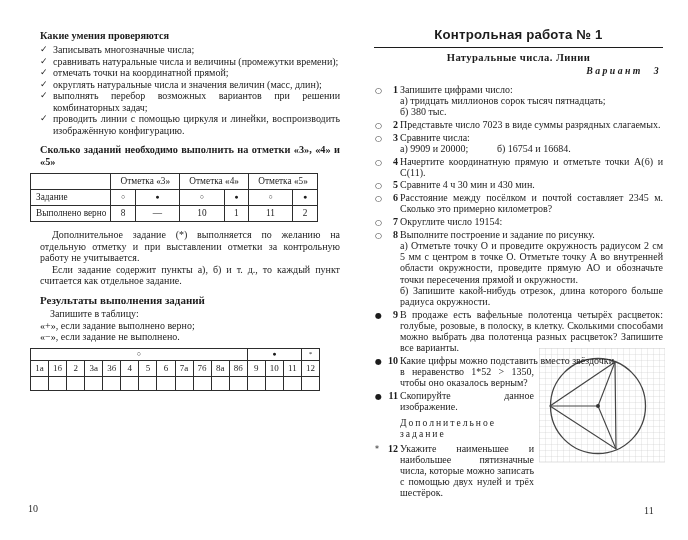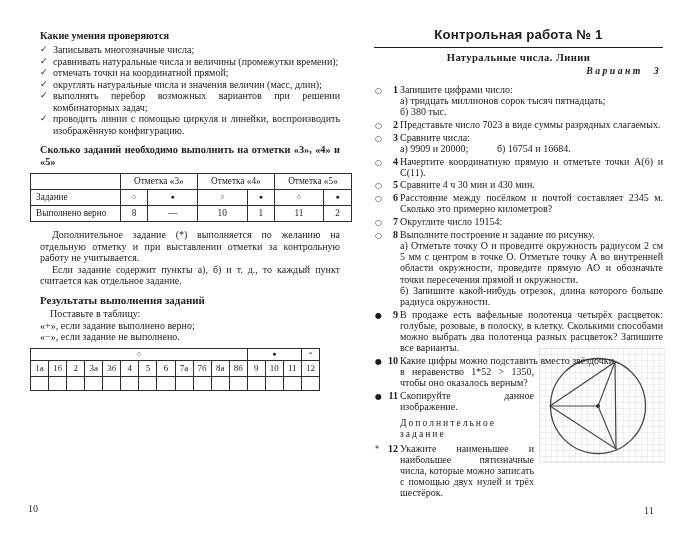--- a/index.html
+++ b/index.html
@@ -15,21 +15,21 @@
   .right-page{left:374px;top:27px;width:289px;}
 
   
   .lp-heading{font-weight:700;font-size:10.3px;margin-bottom:3px;}
   .check-item{position:relative;padding-left:13px;text-align:justify;line-height:11.5px;}
   .check-item .check{position:absolute;left:0;top:0;font-size:9px;}
   .check-list{margin-bottom:8px;}
   .marks-heading{font-weight:700;font-size:10.3px;text-align:justify;line-height:12px;margin-bottom:5px;}
 
   table{border-collapse:collapse;}
-  .marks-table{width:322px;margin-left:-10px;font-size:9.3px;margin-bottom:7px;border:1.5px solid #2d2d2d;}
+  .marks-table{width:288px;margin-left:-10px;font-size:9.3px;margin-bottom:7px;border:1.5px solid #2d2d2d;}
   .marks-table td, .marks-table th{border:1px solid #2d2d2d;text-align:center;font-weight:400;padding:1px 0;height:13px;}
   .marks-table .lbl{text-align:left;padding-left:5px;width:28%;}
   .marks-table .sym{font-size:7px;}
 
   .note{ text-indent:12px;text-align:justify;line-height:11.5px;}
   .results-heading{font-weight:700;font-size:11px;margin-top:8px;}
   .results-intro{text-indent:10px;margin-top:2px;}
   .legend-line{line-height:11.5px;}
 
   .results-table{width:290px;margin-left:-10px;margin-top:5px;font-size:9px;table-layout:fixed;border:1.5px solid #2d2d2d;}
@@ -121,21 +121,21 @@
       <td>11</td>
       <td>2</td>
     </tr>
   </tbody>
     </table>
 
   <div class="note">Дополнительное задание (*) выполняется по желанию на отдельную отметку и при выставлении отметки за контрольную работу не учитывается.</div>
   <div class="note">Если задание содержит пункты а), б) и т. д., то каждый пункт считается как отдельное задание.</div>
 
   <div class="results-heading">Результаты выполнения заданий</div>
-  <div class="results-intro">Поставьте в таблицу:</div>
+  <div class="results-intro">Запишите в таблицу:</div>
   <div class="legend-line">«+», если задание выполнено верно;</div>
   <div class="legend-line">«−», если задание не выполнено.</div>
 
   <table class="results-table">
     <tbody>
         <tr>
       <td class="grp" colspan="12">○</td>
       <td class="grp" colspan="3">●</td>
       <td class="grp">*</td>
     </tr>

